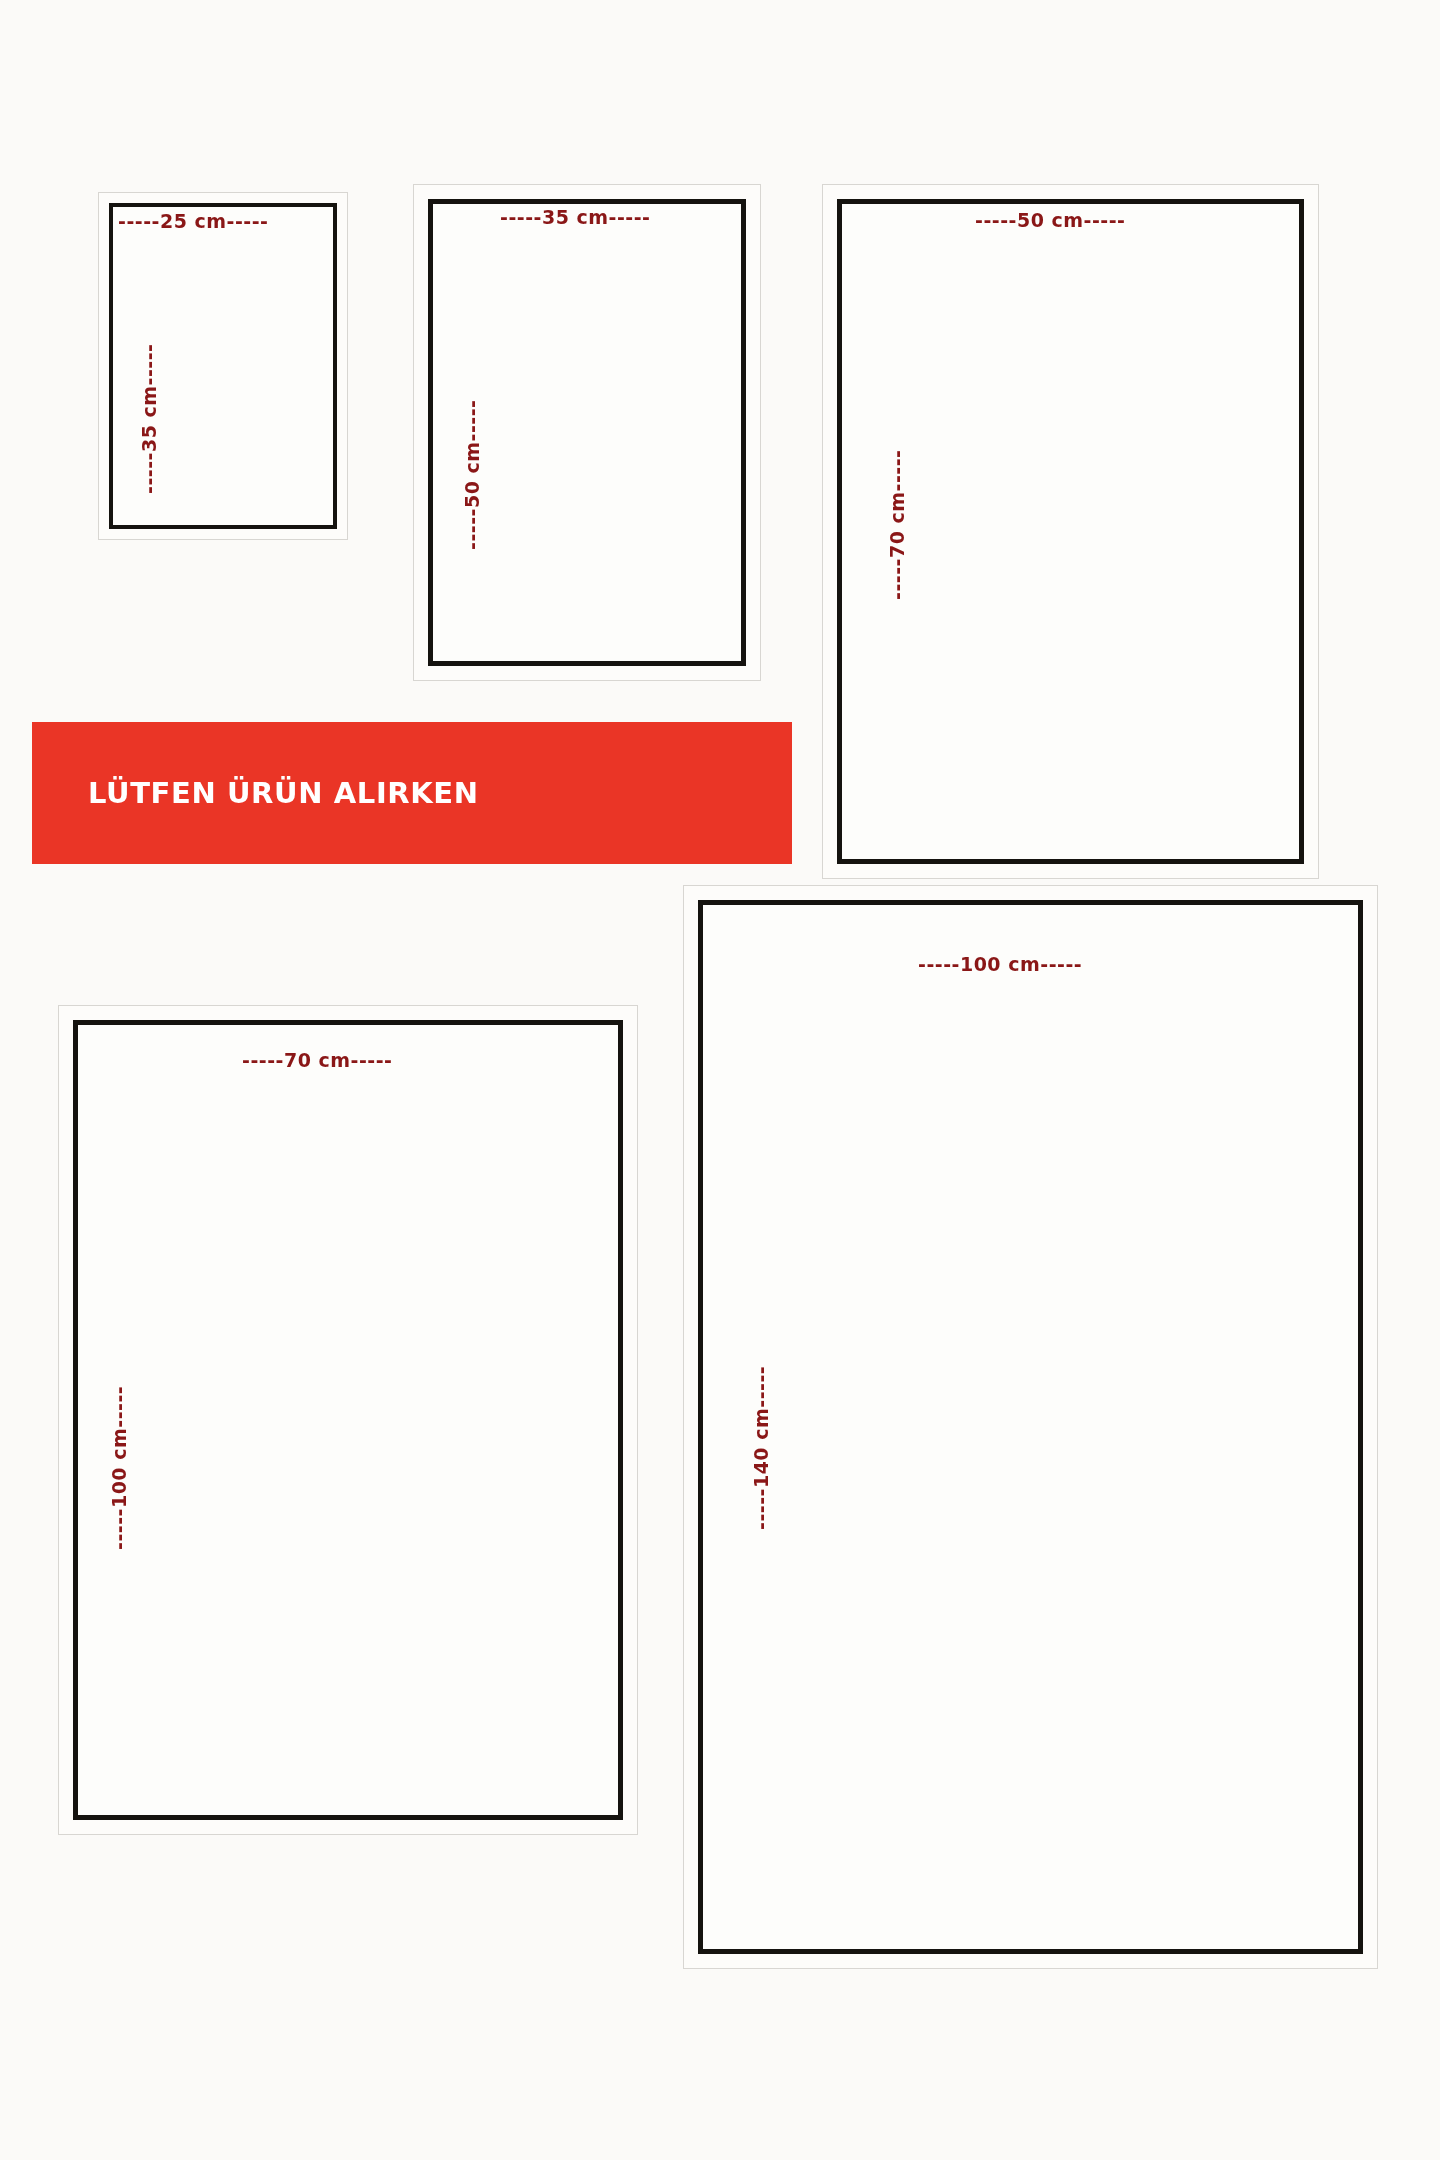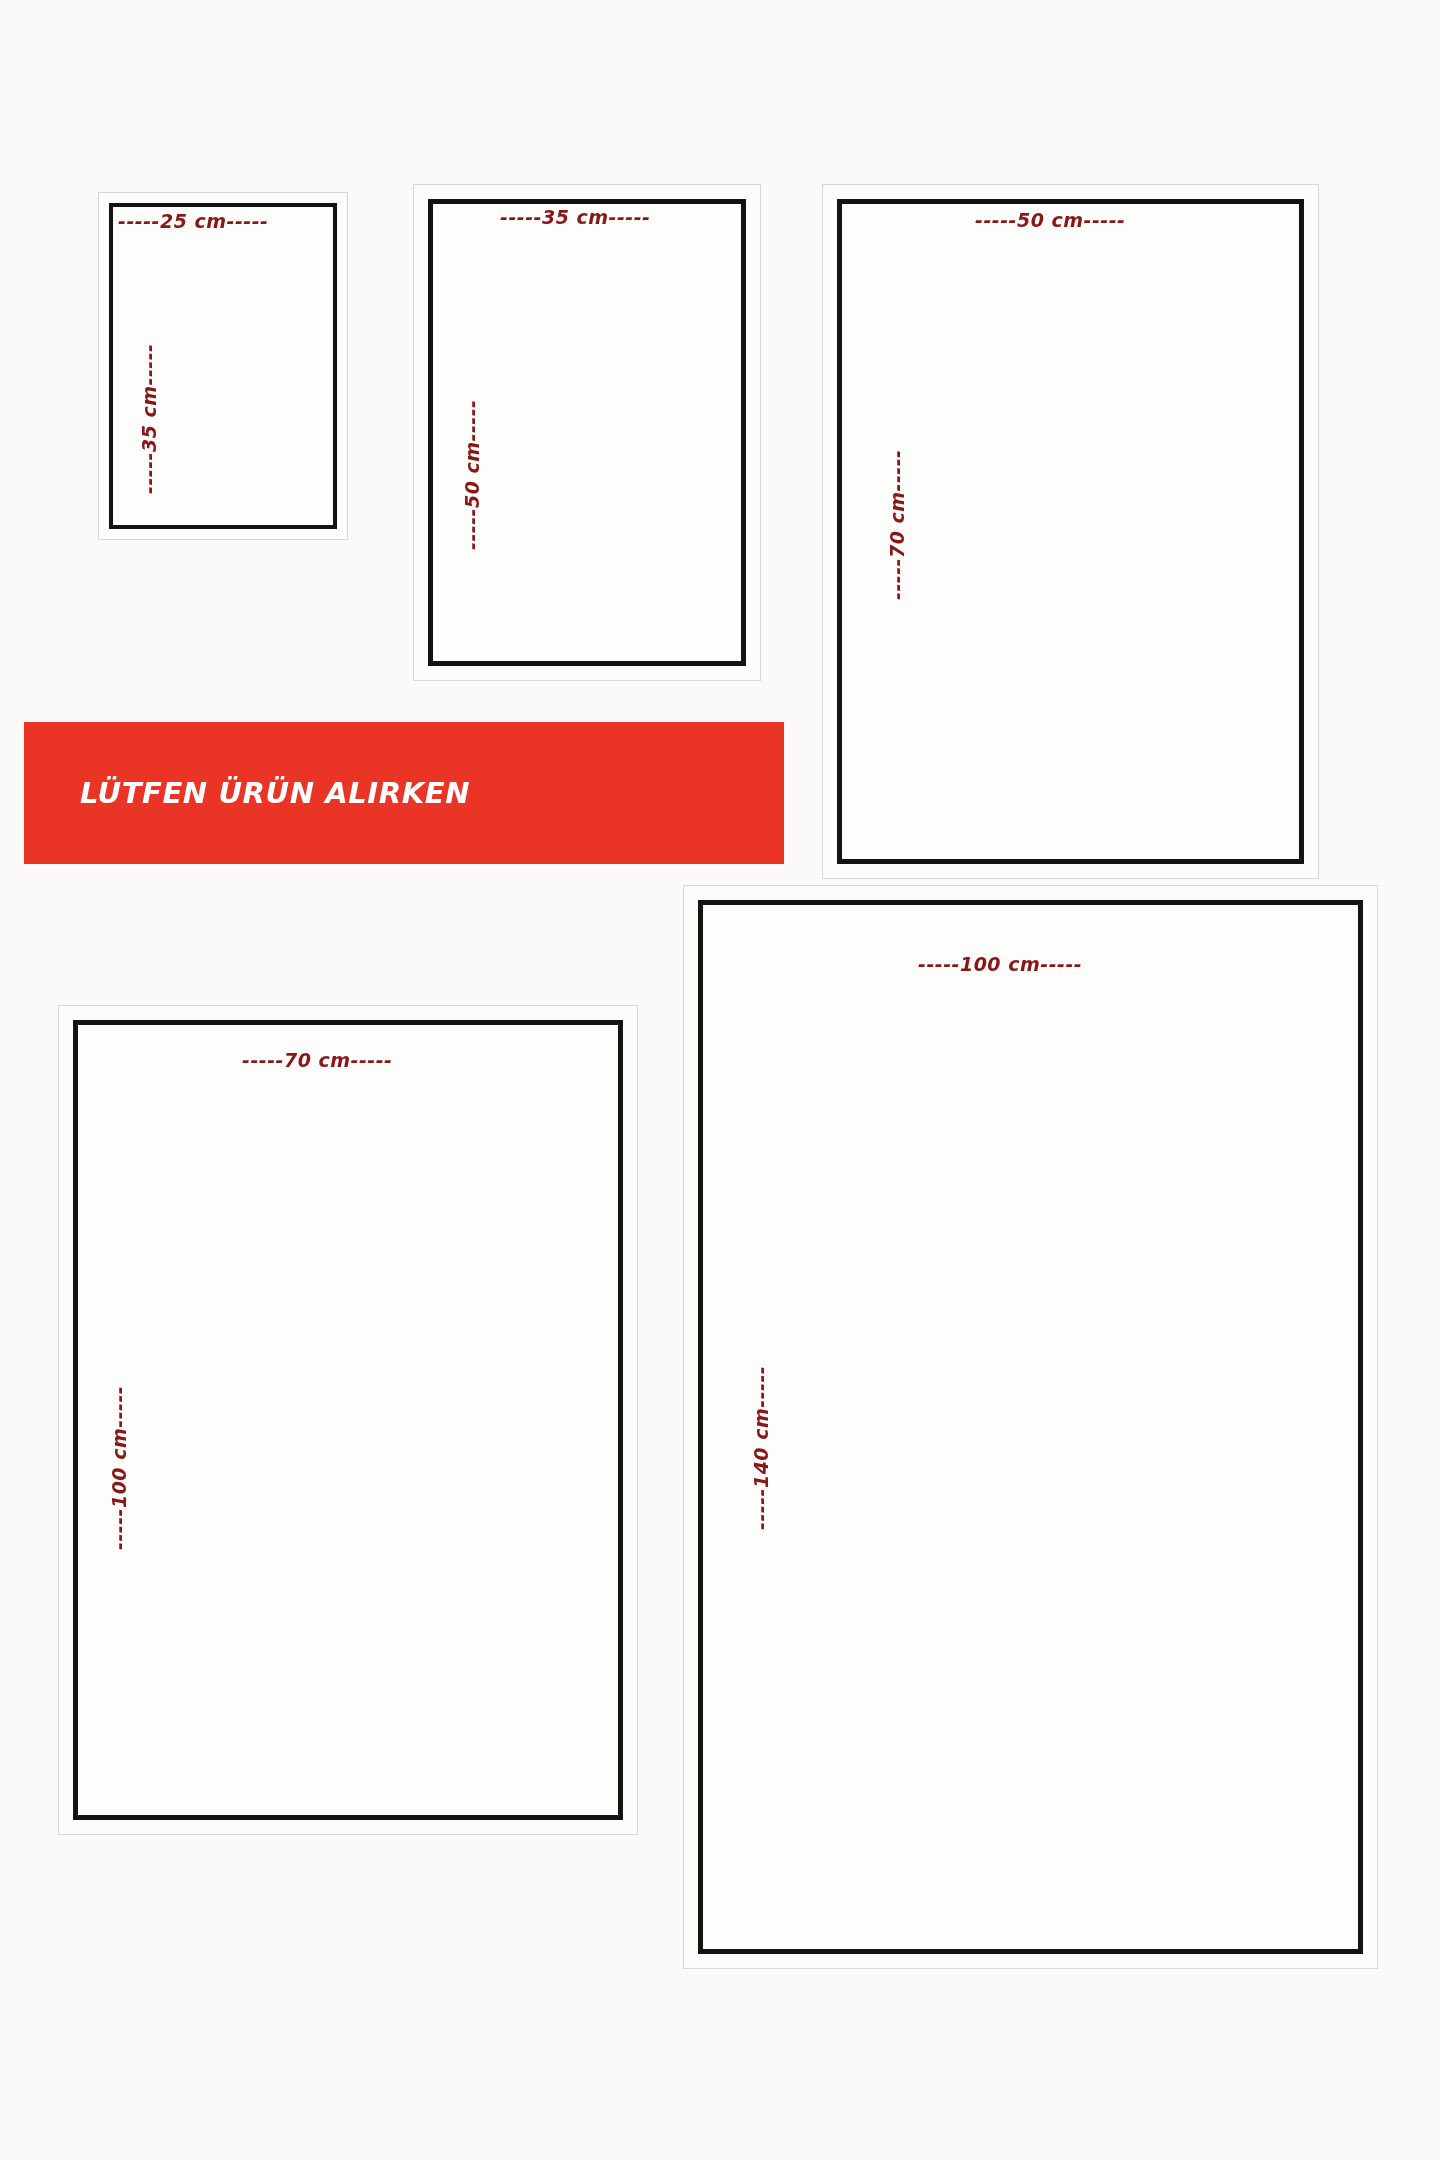--- a/index.html
+++ b/index.html
@@ -12,21 +12,20 @@
     height: 2160px;
     font-family: "DejaVu Sans", sans-serif;
     overflow: hidden;
   }
   #canvas {
     position: relative;
     width: 1440px;
     height: 2160px;
     background: #fbfaf8;
     box-sizing: border-box;
-    font-style: italic;
   }
   
   .frame {
     position: absolute;
     background: #fdfcfa;
     border: 1px solid #d8d6d2;
     box-sizing: border-box;
     padding: 14px;
   }
   .frame-inner {
@@ -95,21 +94,21 @@
   </div>
   <div class="dim horizontal" style="left:500px; top:208px;">-----35 cm-----</div>
   <div class="dim vertical" style="left:463px; top:550px;">-----50 cm-----</div>
 
   <div class="frame" style="left:822px; top:184px; width:497px; height:695px;">
     <div class="frame-inner"></div>
   </div>
   <div class="dim horizontal" style="left:975px; top:211px;">-----50 cm-----</div>
   <div class="dim vertical" style="left:888px; top:600px;">-----70 cm-----</div>
 
-  <div id="warning-banner" style="left:24px; top:722px; width:760px; height:142px;">
+  <div id="warning-banner" style="left:32px; top:722px; width:760px; height:142px;">
     <div class="line">LÜTFEN ÜRÜN ALIRKEN</div>
   </div>
 
   <div class="frame" style="left:683px; top:885px; width:695px; height:1084px;">
     <div class="frame-inner"></div>
   </div>
   <div class="dim horizontal" style="left:918px; top:955px;">-----100 cm-----</div>
   <div class="dim vertical" style="left:752px; top:1530px;">-----140 cm-----</div>
 
   <div class="frame" style="left:58px; top:1005px; width:580px; height:830px;">

